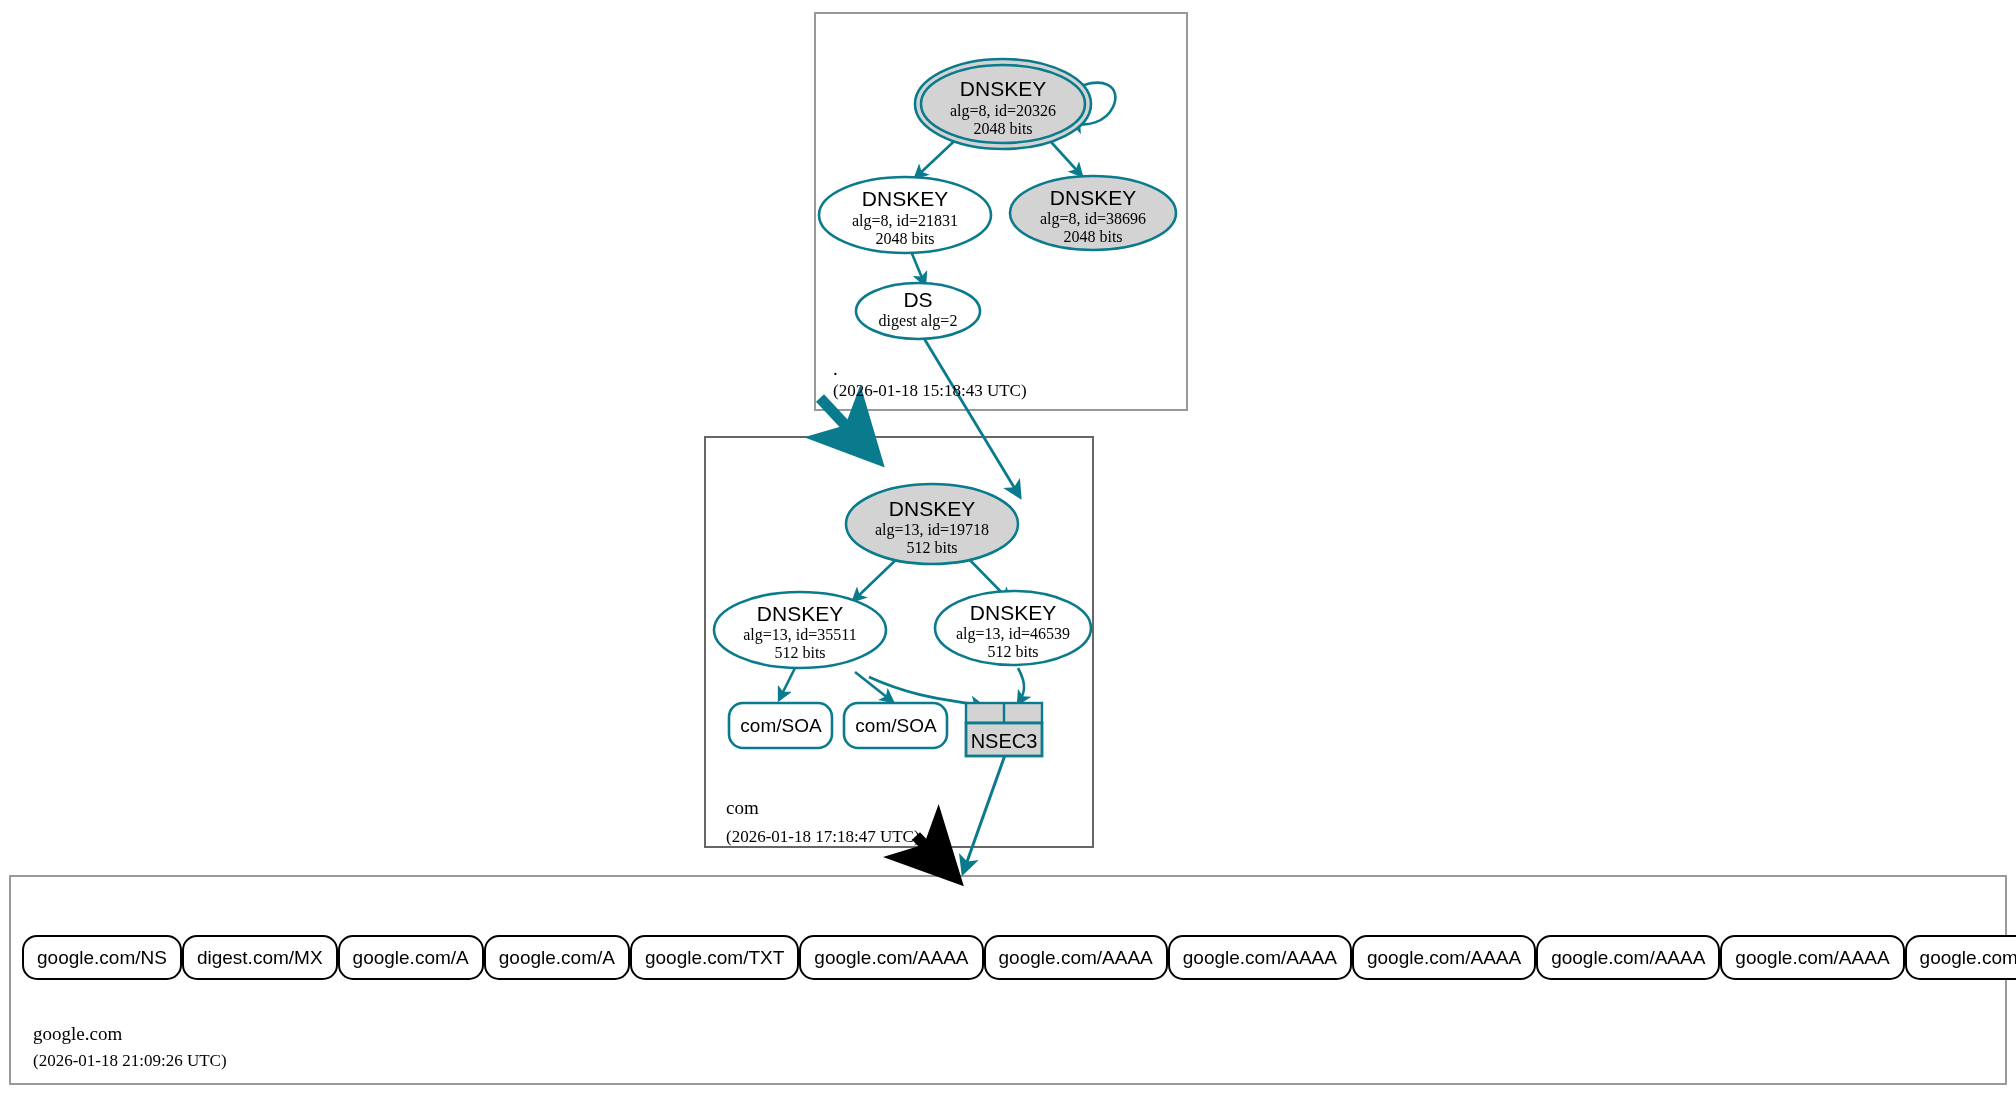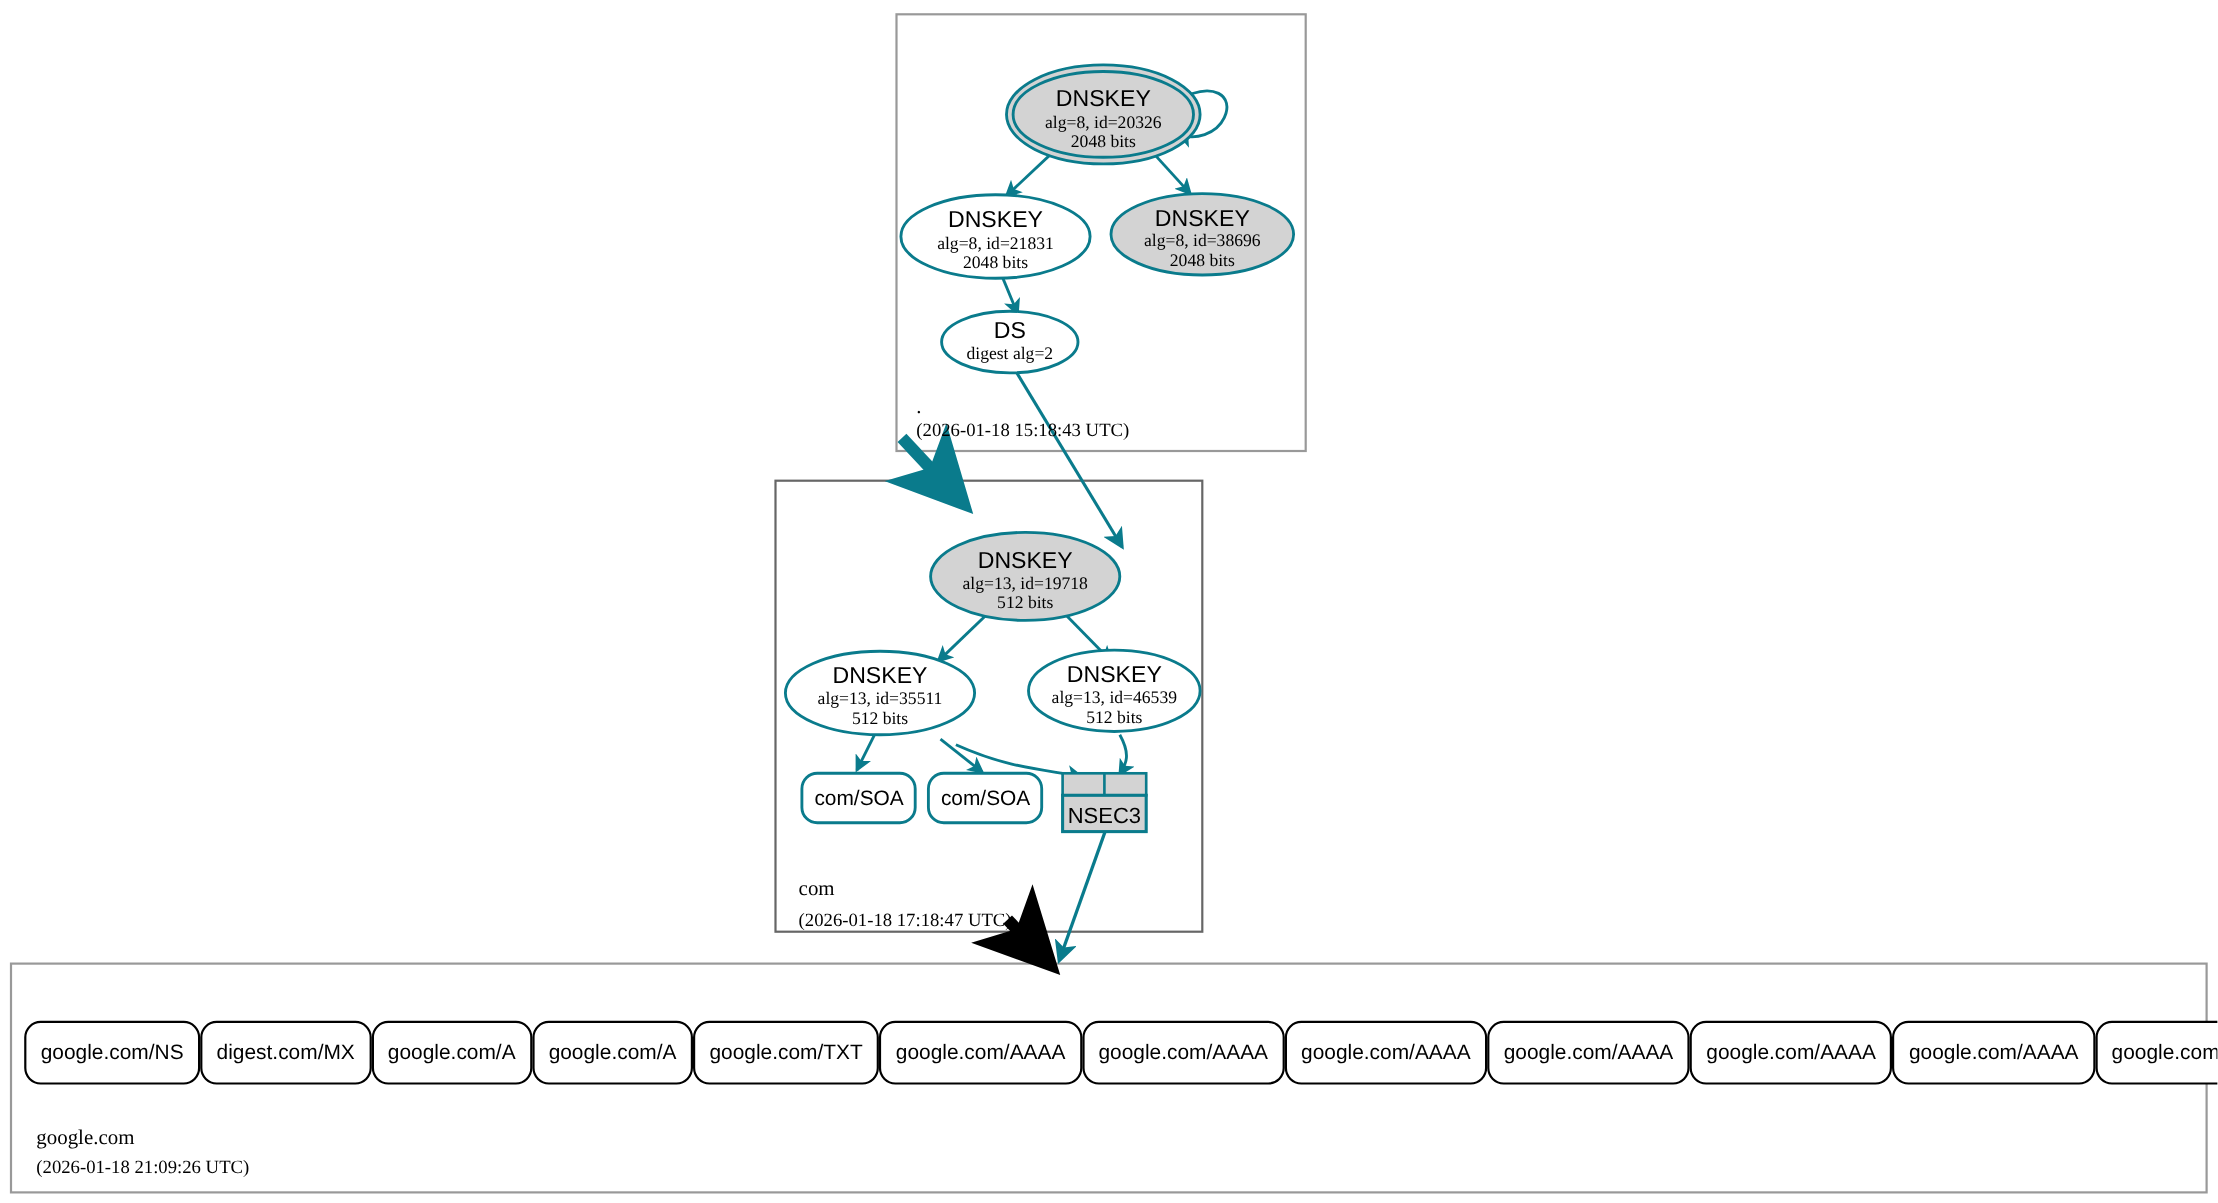--- a/index.html
+++ b/index.html
@@ -225,21 +225,21 @@
       <text class="nsec-label" x="1004" y="748">NSEC3</text>
     </g>
 
     <text class="zone-name" x="726" y="814">com</text>
     <text class="zone-time" x="726" y="842">(2026-01-18 17:18:47 UTC)</text>
 
     <text class="zone-name" x="33" y="1040">google.com</text>
     <text class="zone-time" x="33" y="1066">(2026-01-18 21:09:26 UTC)</text>
   </svg>
 
-  <div id="googlecom-rrsets" style="position:absolute; left:22px; top:928px; width:1975px; height:58px; display:flex; justify-content:space-between; ">
+  <div id="googlecom-rrsets" style="position:absolute; left:22px; top:928px; width:1975px; height:58px; display:flex; justify-content:space-between; align-items:center;">
       <div style="border: 2.4px solid rgb(0, 0, 0); border-radius: 15px; background: rgb(255, 255, 255); padding: 11px 13px; font-family: &quot;Liberation Sans&quot;, sans-serif; font-size: 19px; color: rgb(0, 0, 0); white-space: nowrap; line-height: 1; display: flex; align-items: center; justify-content: center;">
         <span>google.com/NS</span>
       </div>
       <div style="border: 2.4px solid rgb(0, 0, 0); border-radius: 15px; background: rgb(255, 255, 255); padding: 11px 13px; font-family: &quot;Liberation Sans&quot;, sans-serif; font-size: 19px; color: rgb(0, 0, 0); white-space: nowrap; line-height: 1; display: flex; align-items: center; justify-content: center;">
         <span>digest.com/MX</span>
       </div>
       <div style="border: 2.4px solid rgb(0, 0, 0); border-radius: 15px; background: rgb(255, 255, 255); padding: 11px 13px; font-family: &quot;Liberation Sans&quot;, sans-serif; font-size: 19px; color: rgb(0, 0, 0); white-space: nowrap; line-height: 1; display: flex; align-items: center; justify-content: center;">
         <span>google.com/A</span>
       </div>
       <div style="border: 2.4px solid rgb(0, 0, 0); border-radius: 15px; background: rgb(255, 255, 255); padding: 11px 13px; font-family: &quot;Liberation Sans&quot;, sans-serif; font-size: 19px; color: rgb(0, 0, 0); white-space: nowrap; line-height: 1; display: flex; align-items: center; justify-content: center;">

